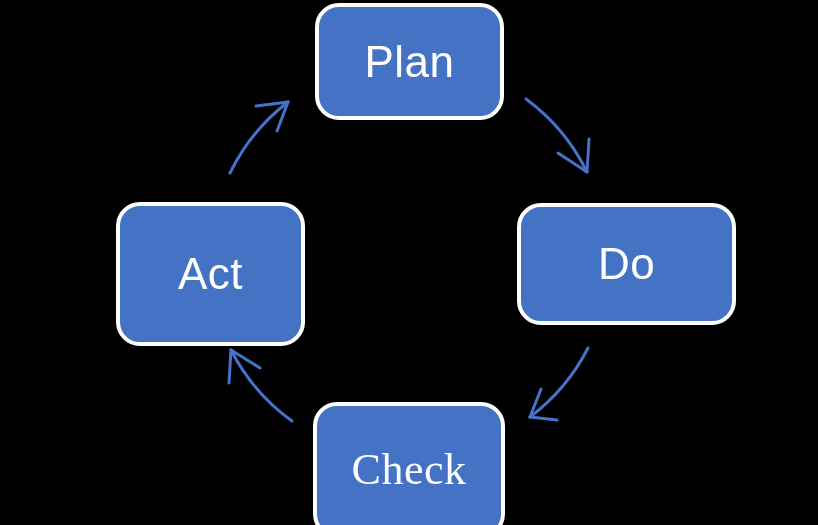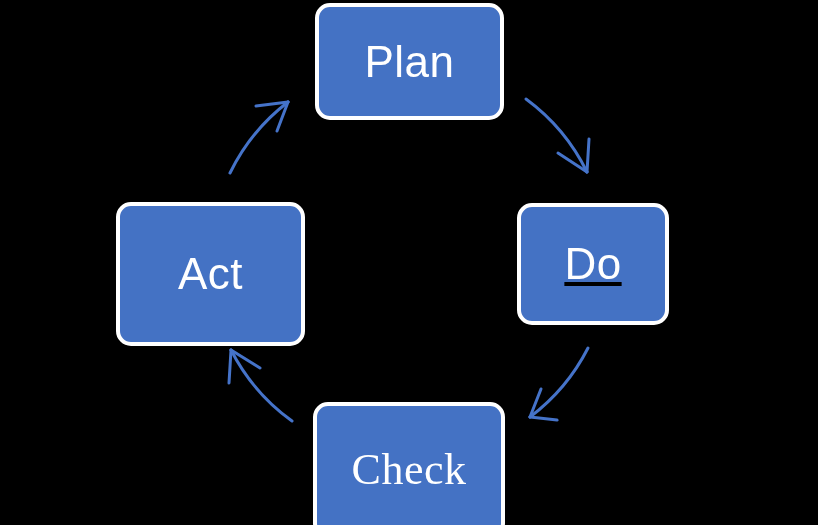--- a/index.html
+++ b/index.html
@@ -27,35 +27,35 @@
     stroke: var(--arrow, #4573c9);
     stroke-width: 3;
     stroke-linecap: round;
     stroke-linejoin: round;
   }
   .node {
     position: absolute;
     box-sizing: border-box;
     background: var(--node-fill, #4472c4);
     border: 4px solid var(--node-border, #ffffff);
-    border-radius: 15px;
+    border-radius: 24px;
     display: flex;
     align-items: center;
     justify-content: center;
   }
   .node .label {
     color: var(--node-text, #ffffff);
     font-size: 44px;
     font-weight: 400;
     line-height: 1;
     letter-spacing: 0.5px;
     user-select: none;
   }
   .node-plan  { left: 315px; top: 3px;   width: 189px; height: 117px; }
-  .node-do    { left: 517px; top: 203px; width: 152px; height: 122px; text-decoration: underline; }
+  .node-do    { left: 517px; top: 203px; width: 219px; height: 122px; }
   .node-check { left: 313px; top: 402px; width: 192px; height: 136px; font-family: Liberation Serif, serif; }
   .node-act   { left: 116px; top: 202px; width: 189px; height: 144px; }
 </style>
 </head>
 <body>
 
 <div class="canvas">
 
   <svg class="arrows" viewBox="0 0 818 525" aria-hidden="true">
 

